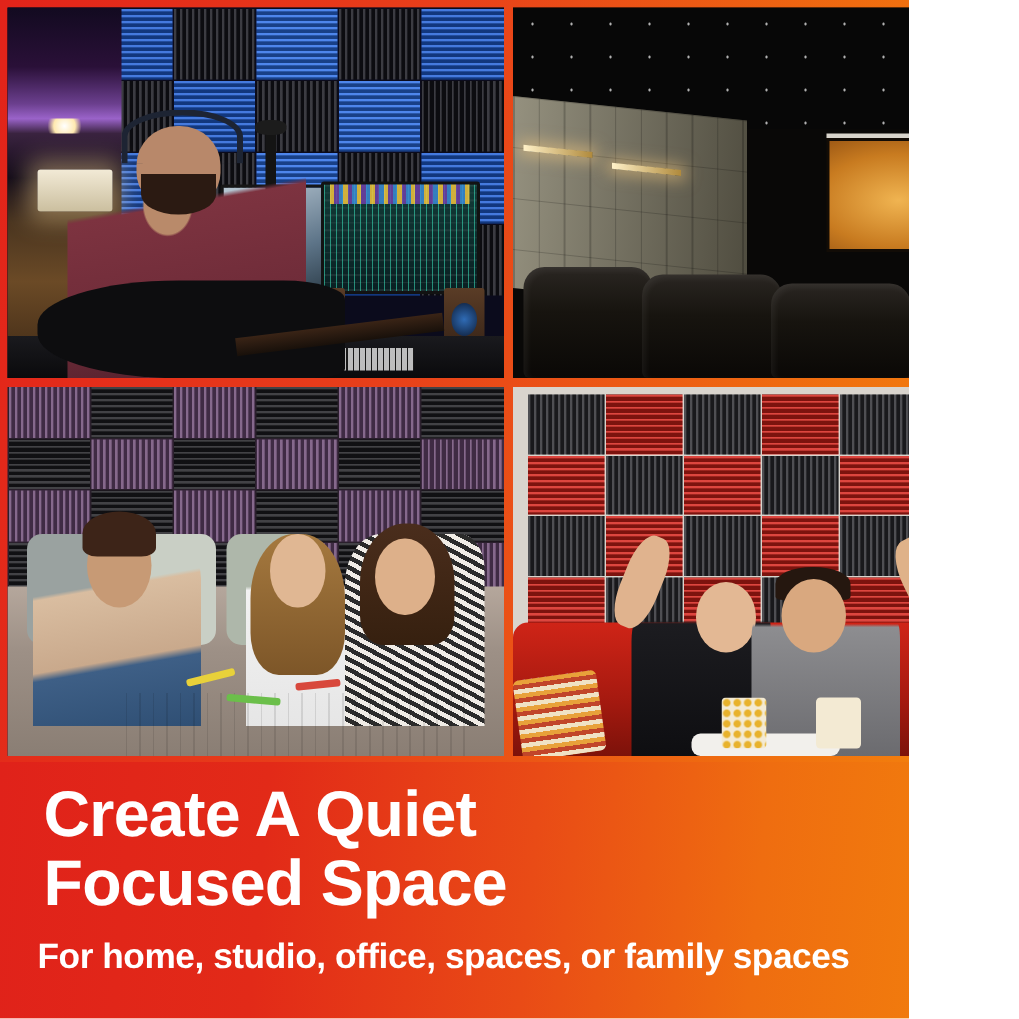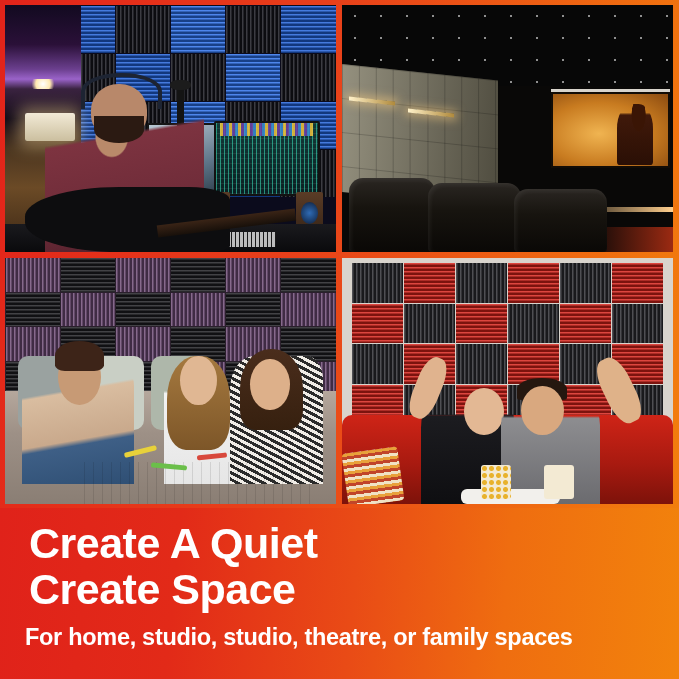--- a/index.html
+++ b/index.html
@@ -1,19 +1,19 @@
 <!DOCTYPE html>
 <html><head>
 <meta charset="utf-8">
 <style>
   html,body{margin:0;padding:0;background:#fff;}
   body{font-family:"Liberation Sans",sans-serif;}
 
   .canvas{
-    position:relative;width:679px;height:679px;overflow:hidden;
+    position:relative;width:606px;height:679px;overflow:hidden;
     background:linear-gradient(100deg,#e2231a 0%,#e8401a 42%,#ef6a10 78%,#f3820d 100%);
     text-decoration:underline;
   }
 
   
   .collage{
     position:absolute;left:0;top:0;width:679px;height:508px;
     display:grid;grid-template-columns:1fr 1fr;grid-template-rows:1fr 1fr;
     gap:6px;padding:5px 6px 4px 5px;box-sizing:border-box;
   }
@@ -402,21 +402,21 @@
       <div class="mug mg2"></div>
 
     </div>
 
   </div>
 
   <div class="banner">
 
     <div class="btext">
       <div class="hl">Create A Quiet</div>
-      <div class="hl">Create Space</div>
+      <div class="hl">Focused Space</div>
     </div>
 
-    <div class="sub">For home, studio, studio, theatre, or family spaces</div>
+    <div class="sub">For home, studio, office, spaces, or family spaces</div>
 
 
   </div>
 
 </div>
 
 </body></html>

